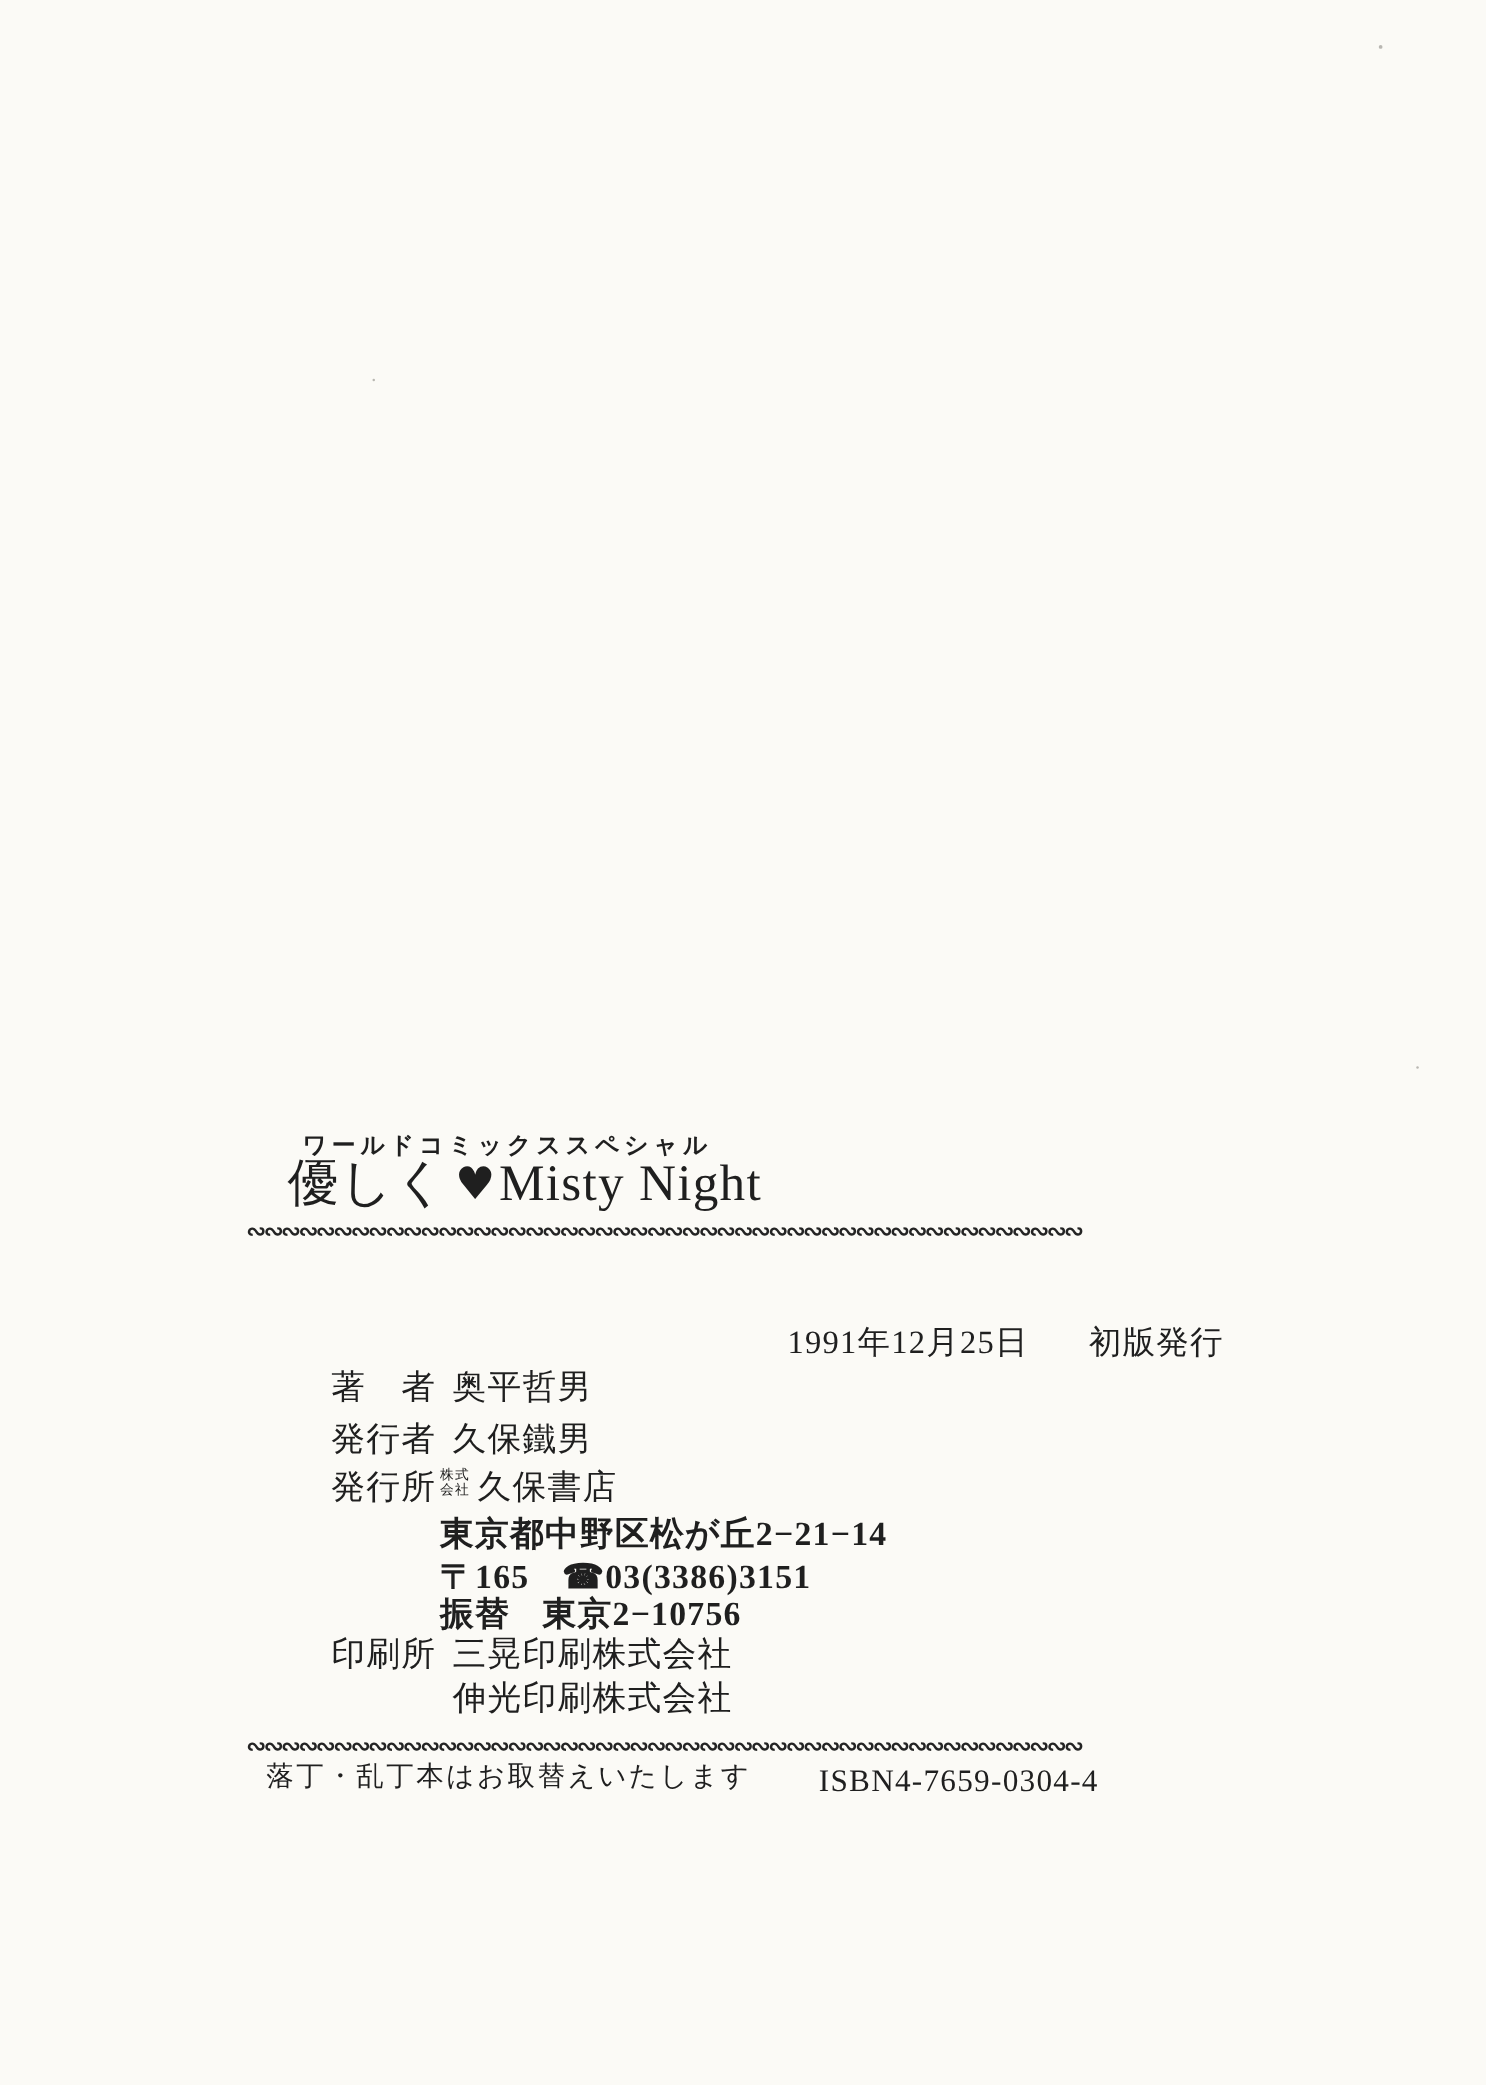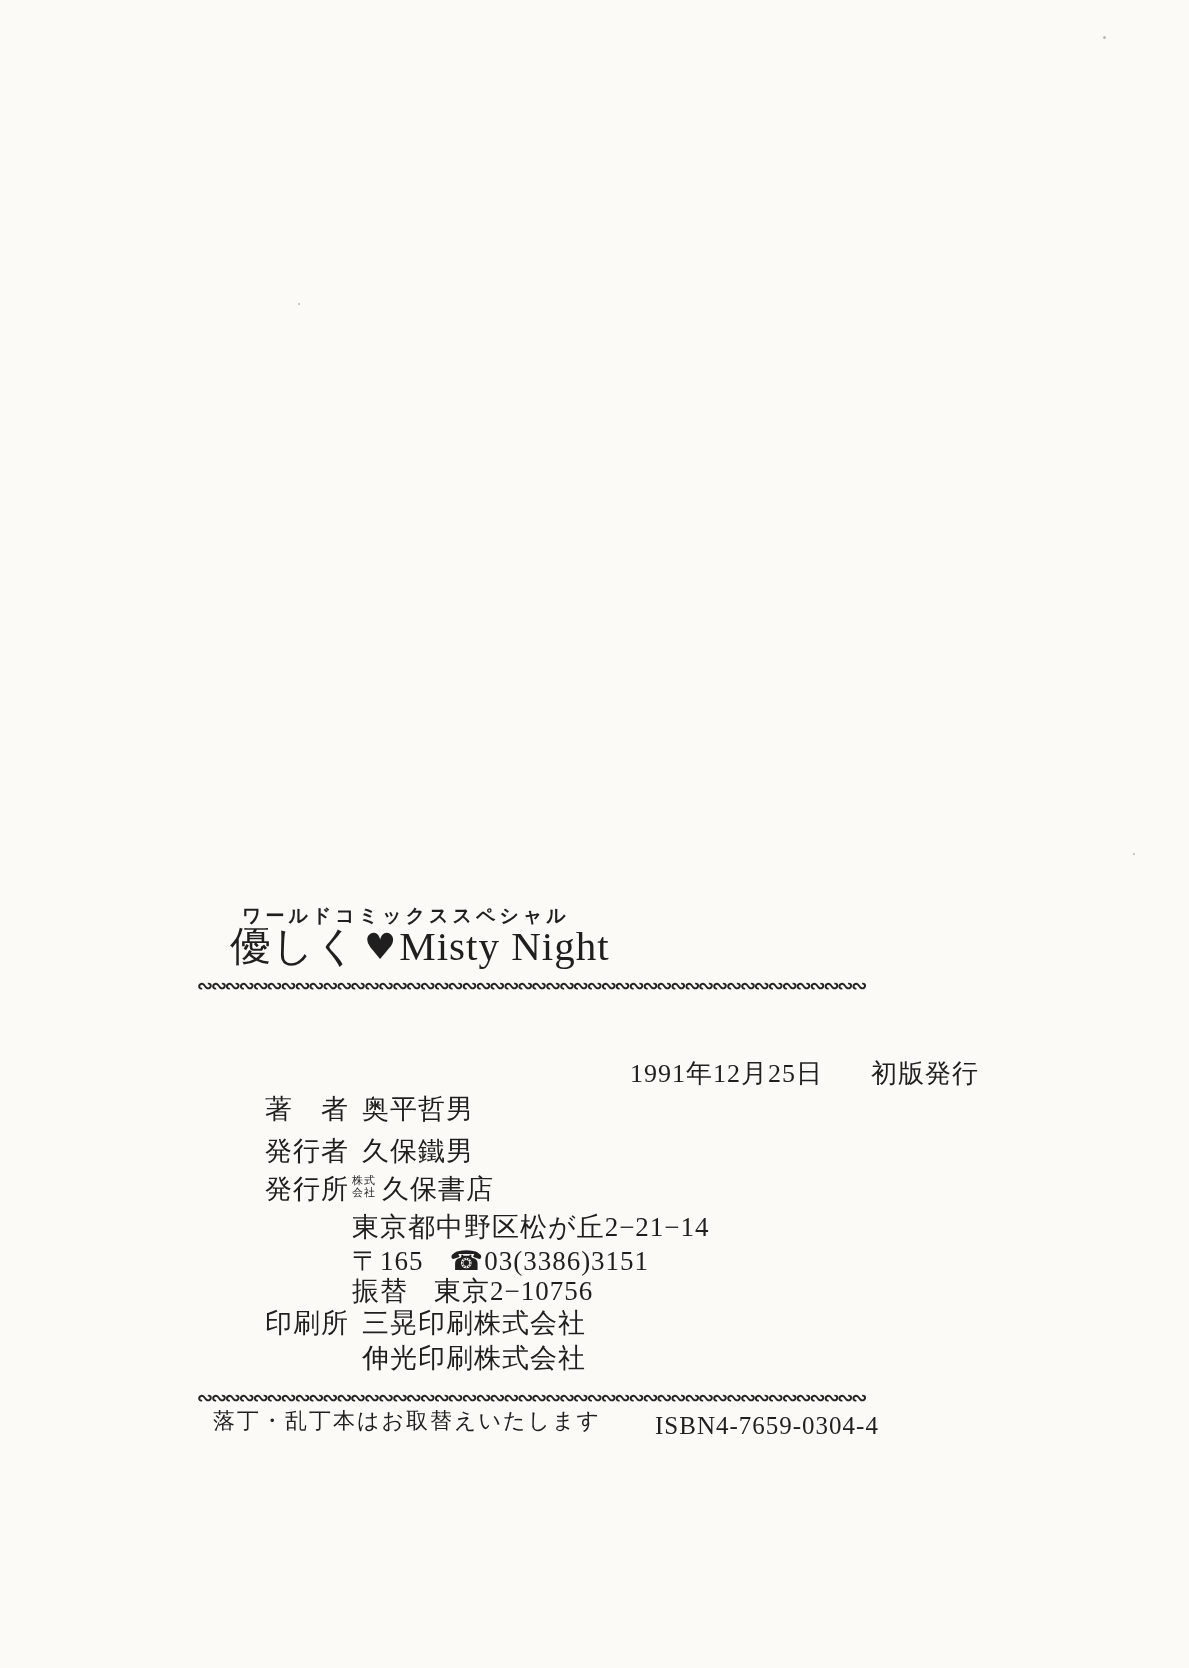--- a/index.html
+++ b/index.html
@@ -47,21 +47,21 @@
     letter-spacing:-2px;
     color:#242424;
   }
   .ornament.bottom{top:1388px;}
 
   .dateline{left:618px;top:1056px;font-size:26px;letter-spacing:1px;margin-left:12px;}
   .dateline .edition{margin-left:48px;}
 
   .row-label{left:237px;font-size:27px;letter-spacing:1px;margin-left:28px;}
   .row-value{left:362px;font-size:27px;letter-spacing:1px;}
-  .row-value.addr{left:352px;}
+  .row-value.addr{left:352px;font-weight:bold;}
 
   .y-author{top:1091px;}
   .y-pubperson{top:1133px;text-align:center;}
   .y-pubco{top:1171px;}
   .y-street{top:1209px;}
   .y-postal{top:1243px;}
   .y-transfer{top:1273px;}
   .y-printer{top:1305px;}
   .y-printer2{top:1340px;text-align:right;}
 

